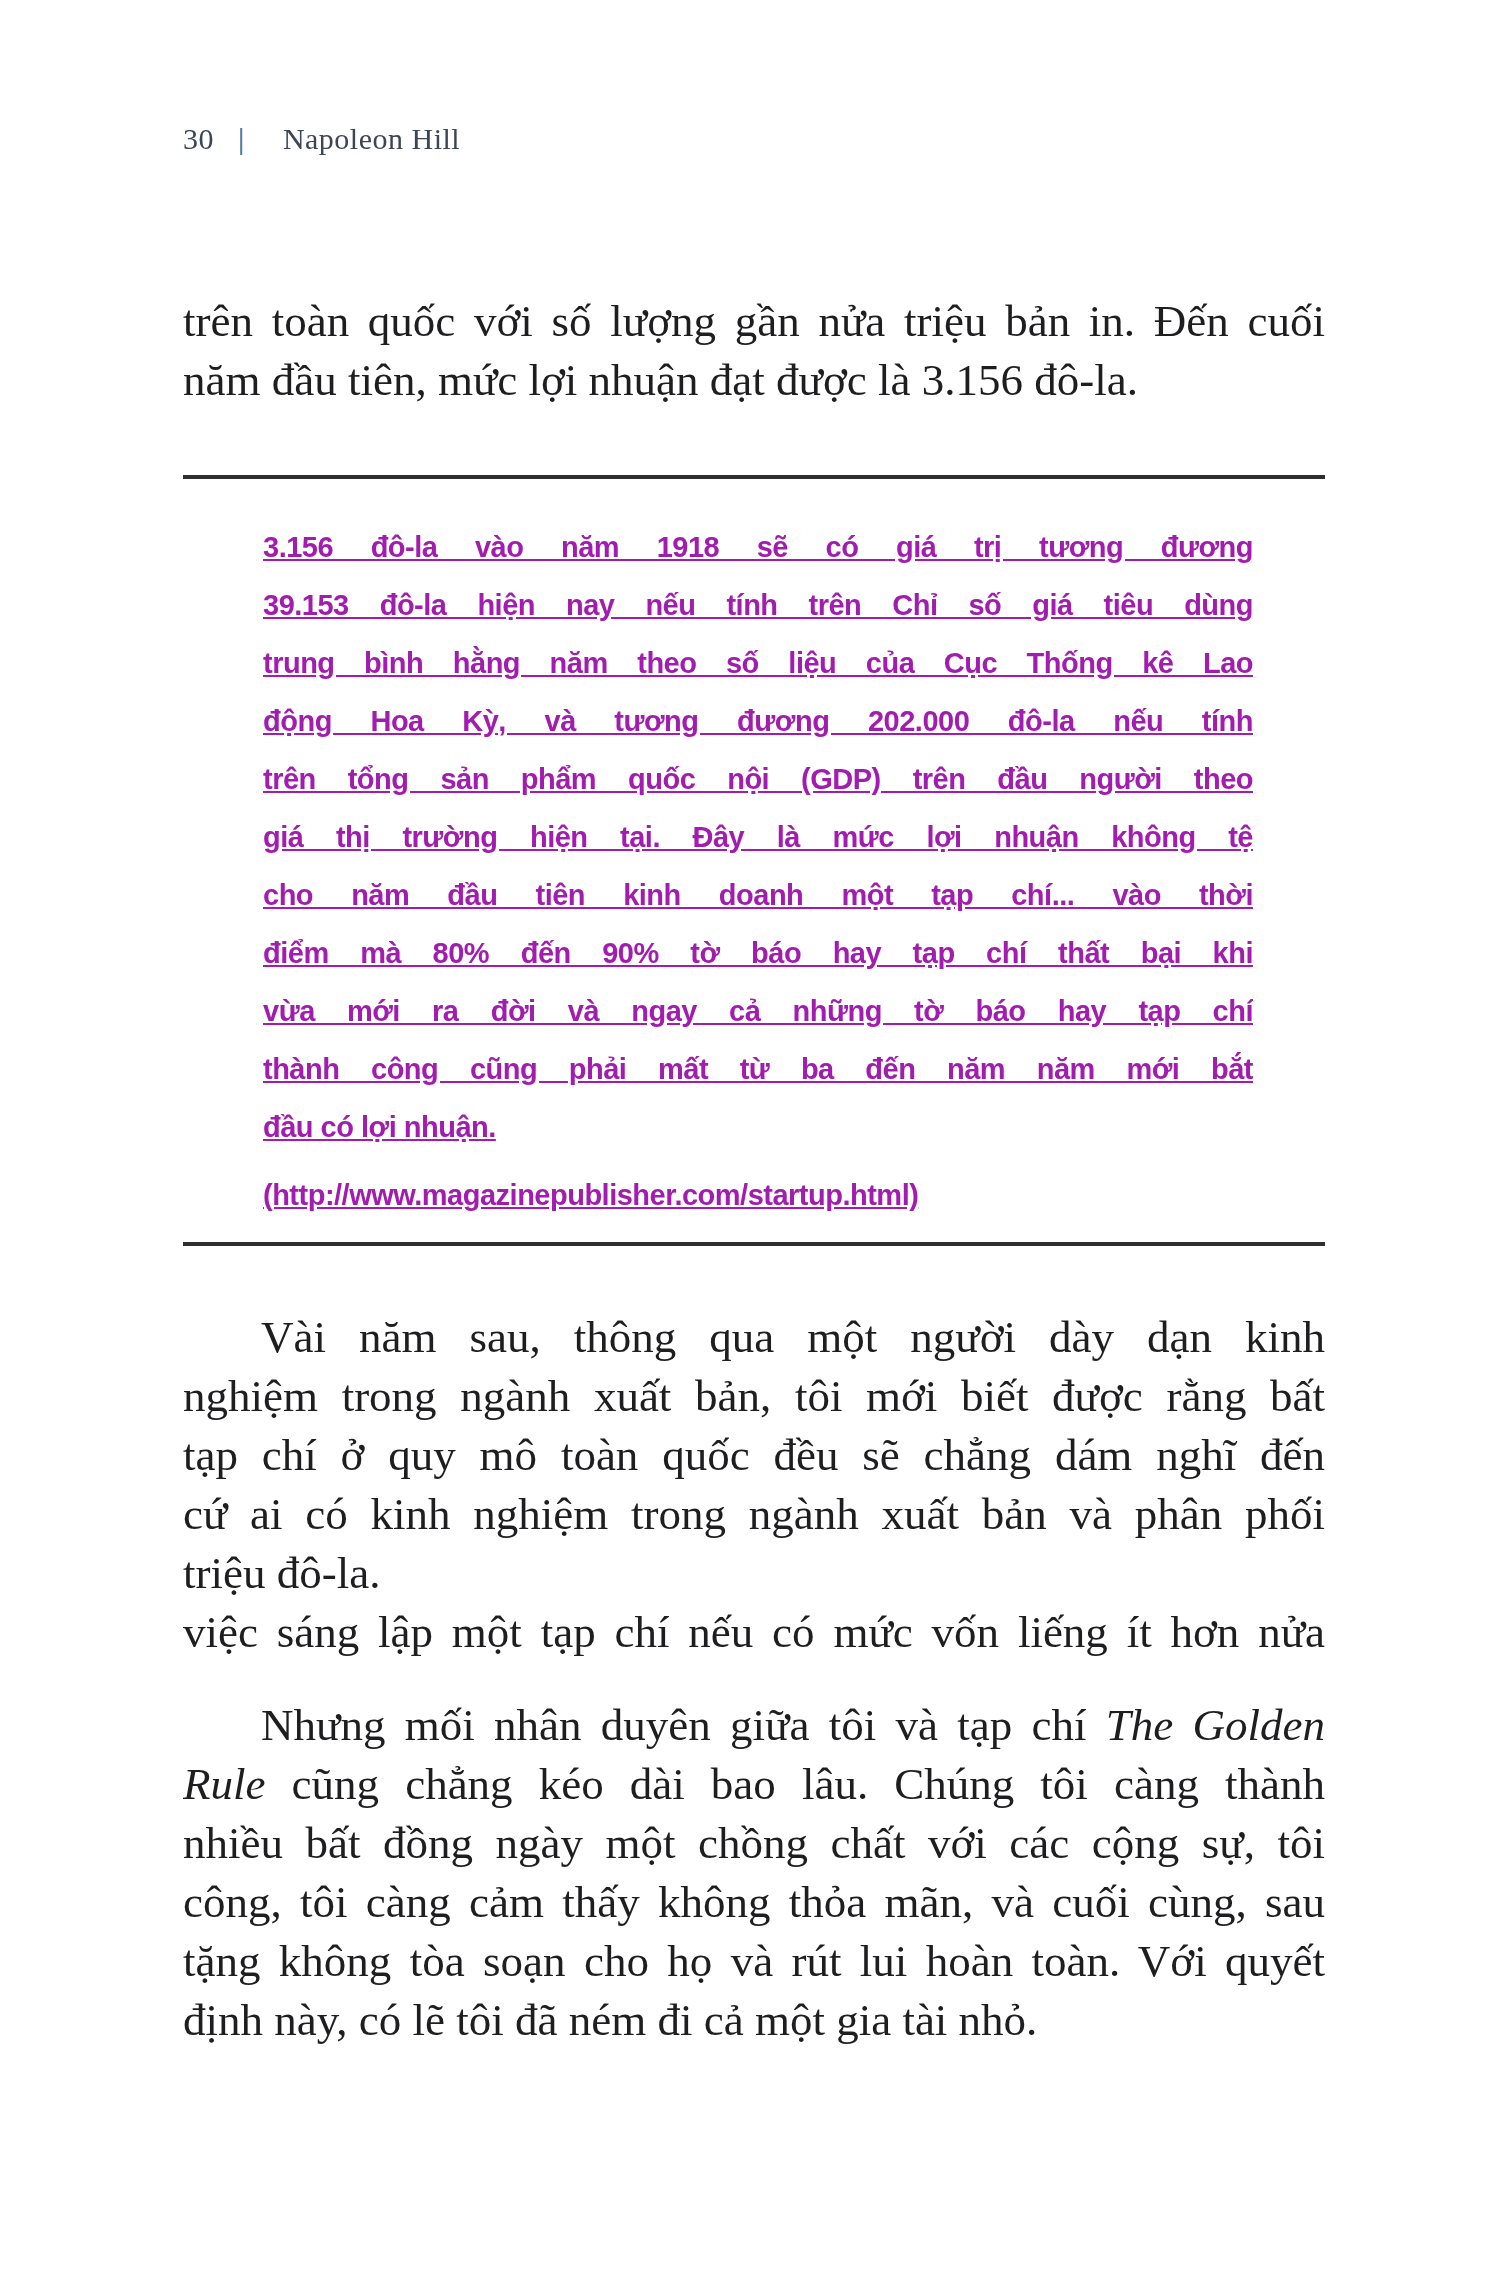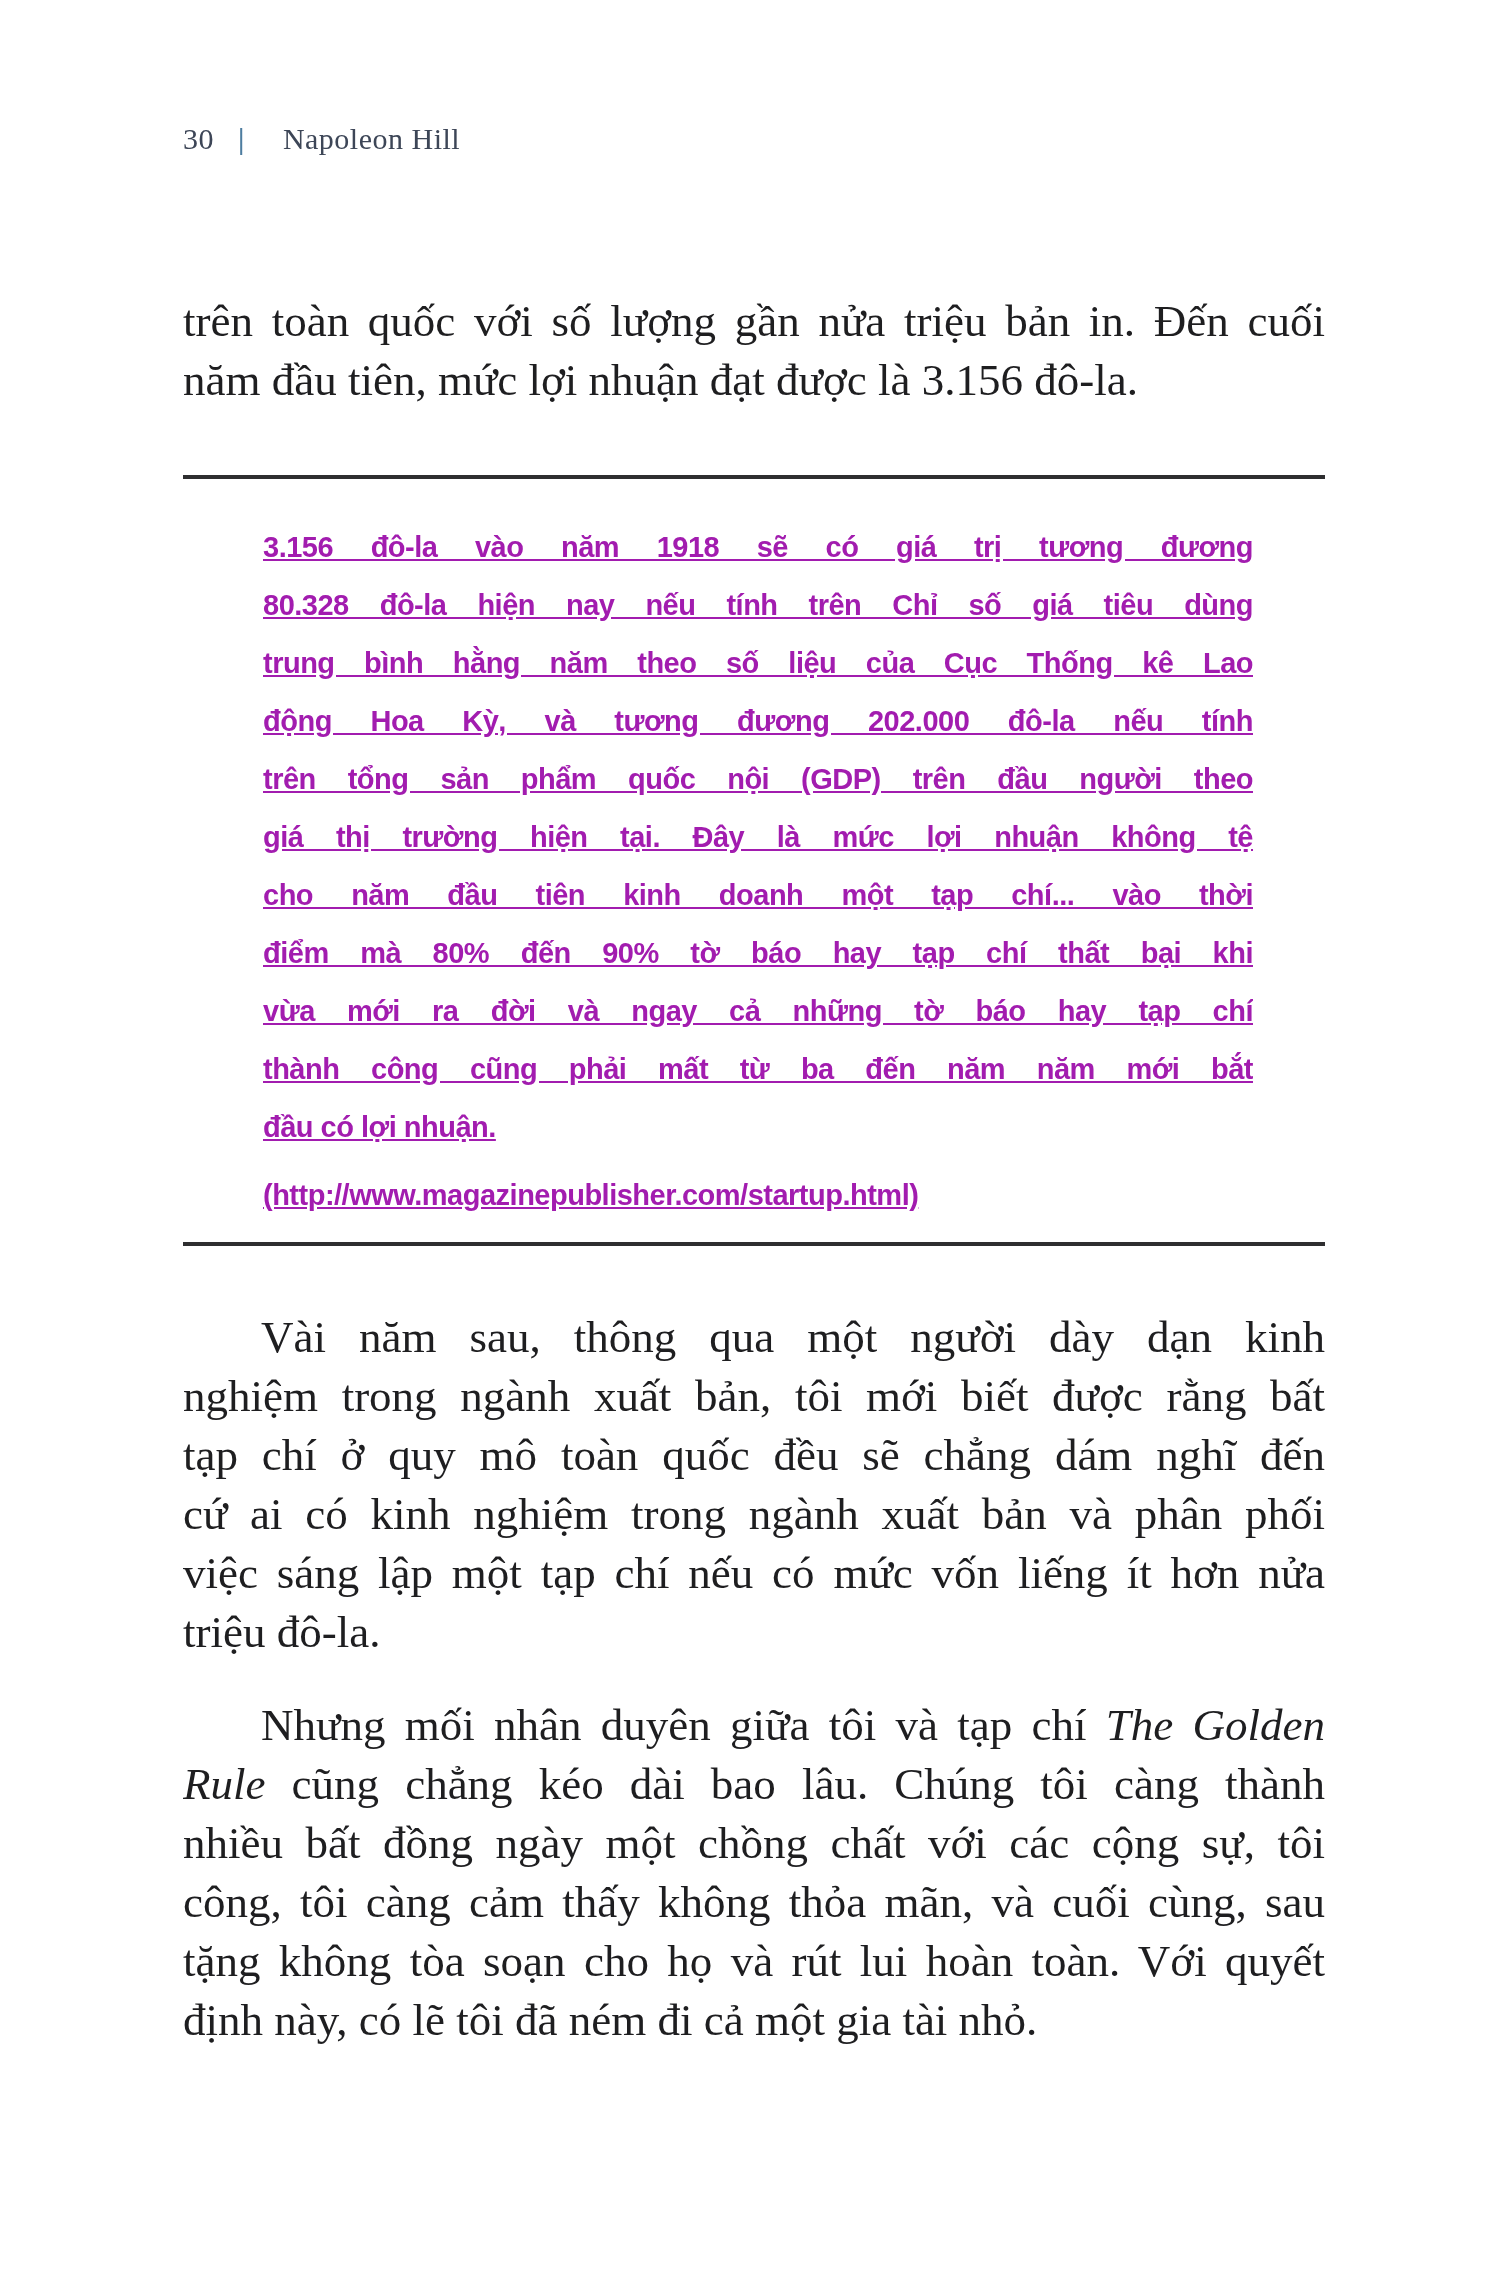--- a/index.html
+++ b/index.html
@@ -100,42 +100,42 @@
 
   <div class="para intro">
     <div class="line">trên toàn quốc với số lượng gần nửa triệu bản in. Đến cuối</div>
     <div class="line last">năm đầu tiên, mức lợi nhuận đạt được là 3.156 đô-la.</div>
   </div>
 
   <div class="rule rule1"></div>
 
   <div class="note">
     <div class="line">3.156 đô-la vào năm 1918 sẽ có giá trị tương đương</div>
-    <div class="line">80.328 đô-la hiện nay nếu tính trên Chỉ số giá tiêu dùng</div>
+    <div class="line">39.153 đô-la hiện nay nếu tính trên Chỉ số giá tiêu dùng</div>
     <div class="line">trung bình hằng năm theo số liệu của Cục Thống kê Lao</div>
     <div class="line">động Hoa Kỳ, và tương đương 202.000 đô-la nếu tính</div>
     <div class="line">trên tổng sản phẩm quốc nội (GDP) trên đầu người theo</div>
     <div class="line">giá thị trường hiện tại. Đây là mức lợi nhuận không tệ</div>
     <div class="line">cho năm đầu tiên kinh doanh một tạp chí... vào thời</div>
     <div class="line">điểm mà 80% đến 90% tờ báo hay tạp chí thất bại khi</div>
     <div class="line">vừa mới ra đời và ngay cả những tờ báo hay tạp chí</div>
     <div class="line">thành công cũng phải mất từ ba đến năm năm mới bắt</div>
     <div class="line last">đầu có lợi nhuận.</div>
     <div class="line last note-source">(http://www.magazinepublisher.com/startup.html)</div>
   </div>
 
   <div class="rule rule2"></div>
 
   <div class="para p2">
     <div class="line indent">Vài năm sau, thông qua một người dày dạn kinh</div>
     <div class="line">nghiệm trong ngành xuất bản, tôi mới biết được rằng bất</div>
     <div class="line">tạp chí ở quy mô toàn quốc đều sẽ chẳng dám nghĩ đến</div>
     <div class="line">cứ ai có kinh nghiệm trong ngành xuất bản và phân phối</div>
+    <div class="line last">triệu đô-la.</div>
     <div class="line">việc sáng lập một tạp chí nếu có mức vốn liếng ít hơn nửa</div>
-    <div class="line last">triệu đô-la.</div>
   </div>
 
   <div class="para p3">
     <div class="line indent"><span>Nhưng mối nhân duyên giữa tôi và tạp chí</span> <span class="em">The Golden</span></div>
     <div class="line"><span class="em">Rule</span> <span>cũng chẳng kéo dài bao lâu. Chúng tôi càng thành</span></div>
     <div class="line">nhiều bất đồng ngày một chồng chất với các cộng sự, tôi</div>
     <div class="line">công, tôi càng cảm thấy không thỏa mãn, và cuối cùng, sau</div>
     <div class="line">tặng không tòa soạn cho họ và rút lui hoàn toàn. Với quyết</div>
     <div class="line last">định này, có lẽ tôi đã ném đi cả một gia tài nhỏ.</div>
   </div>

